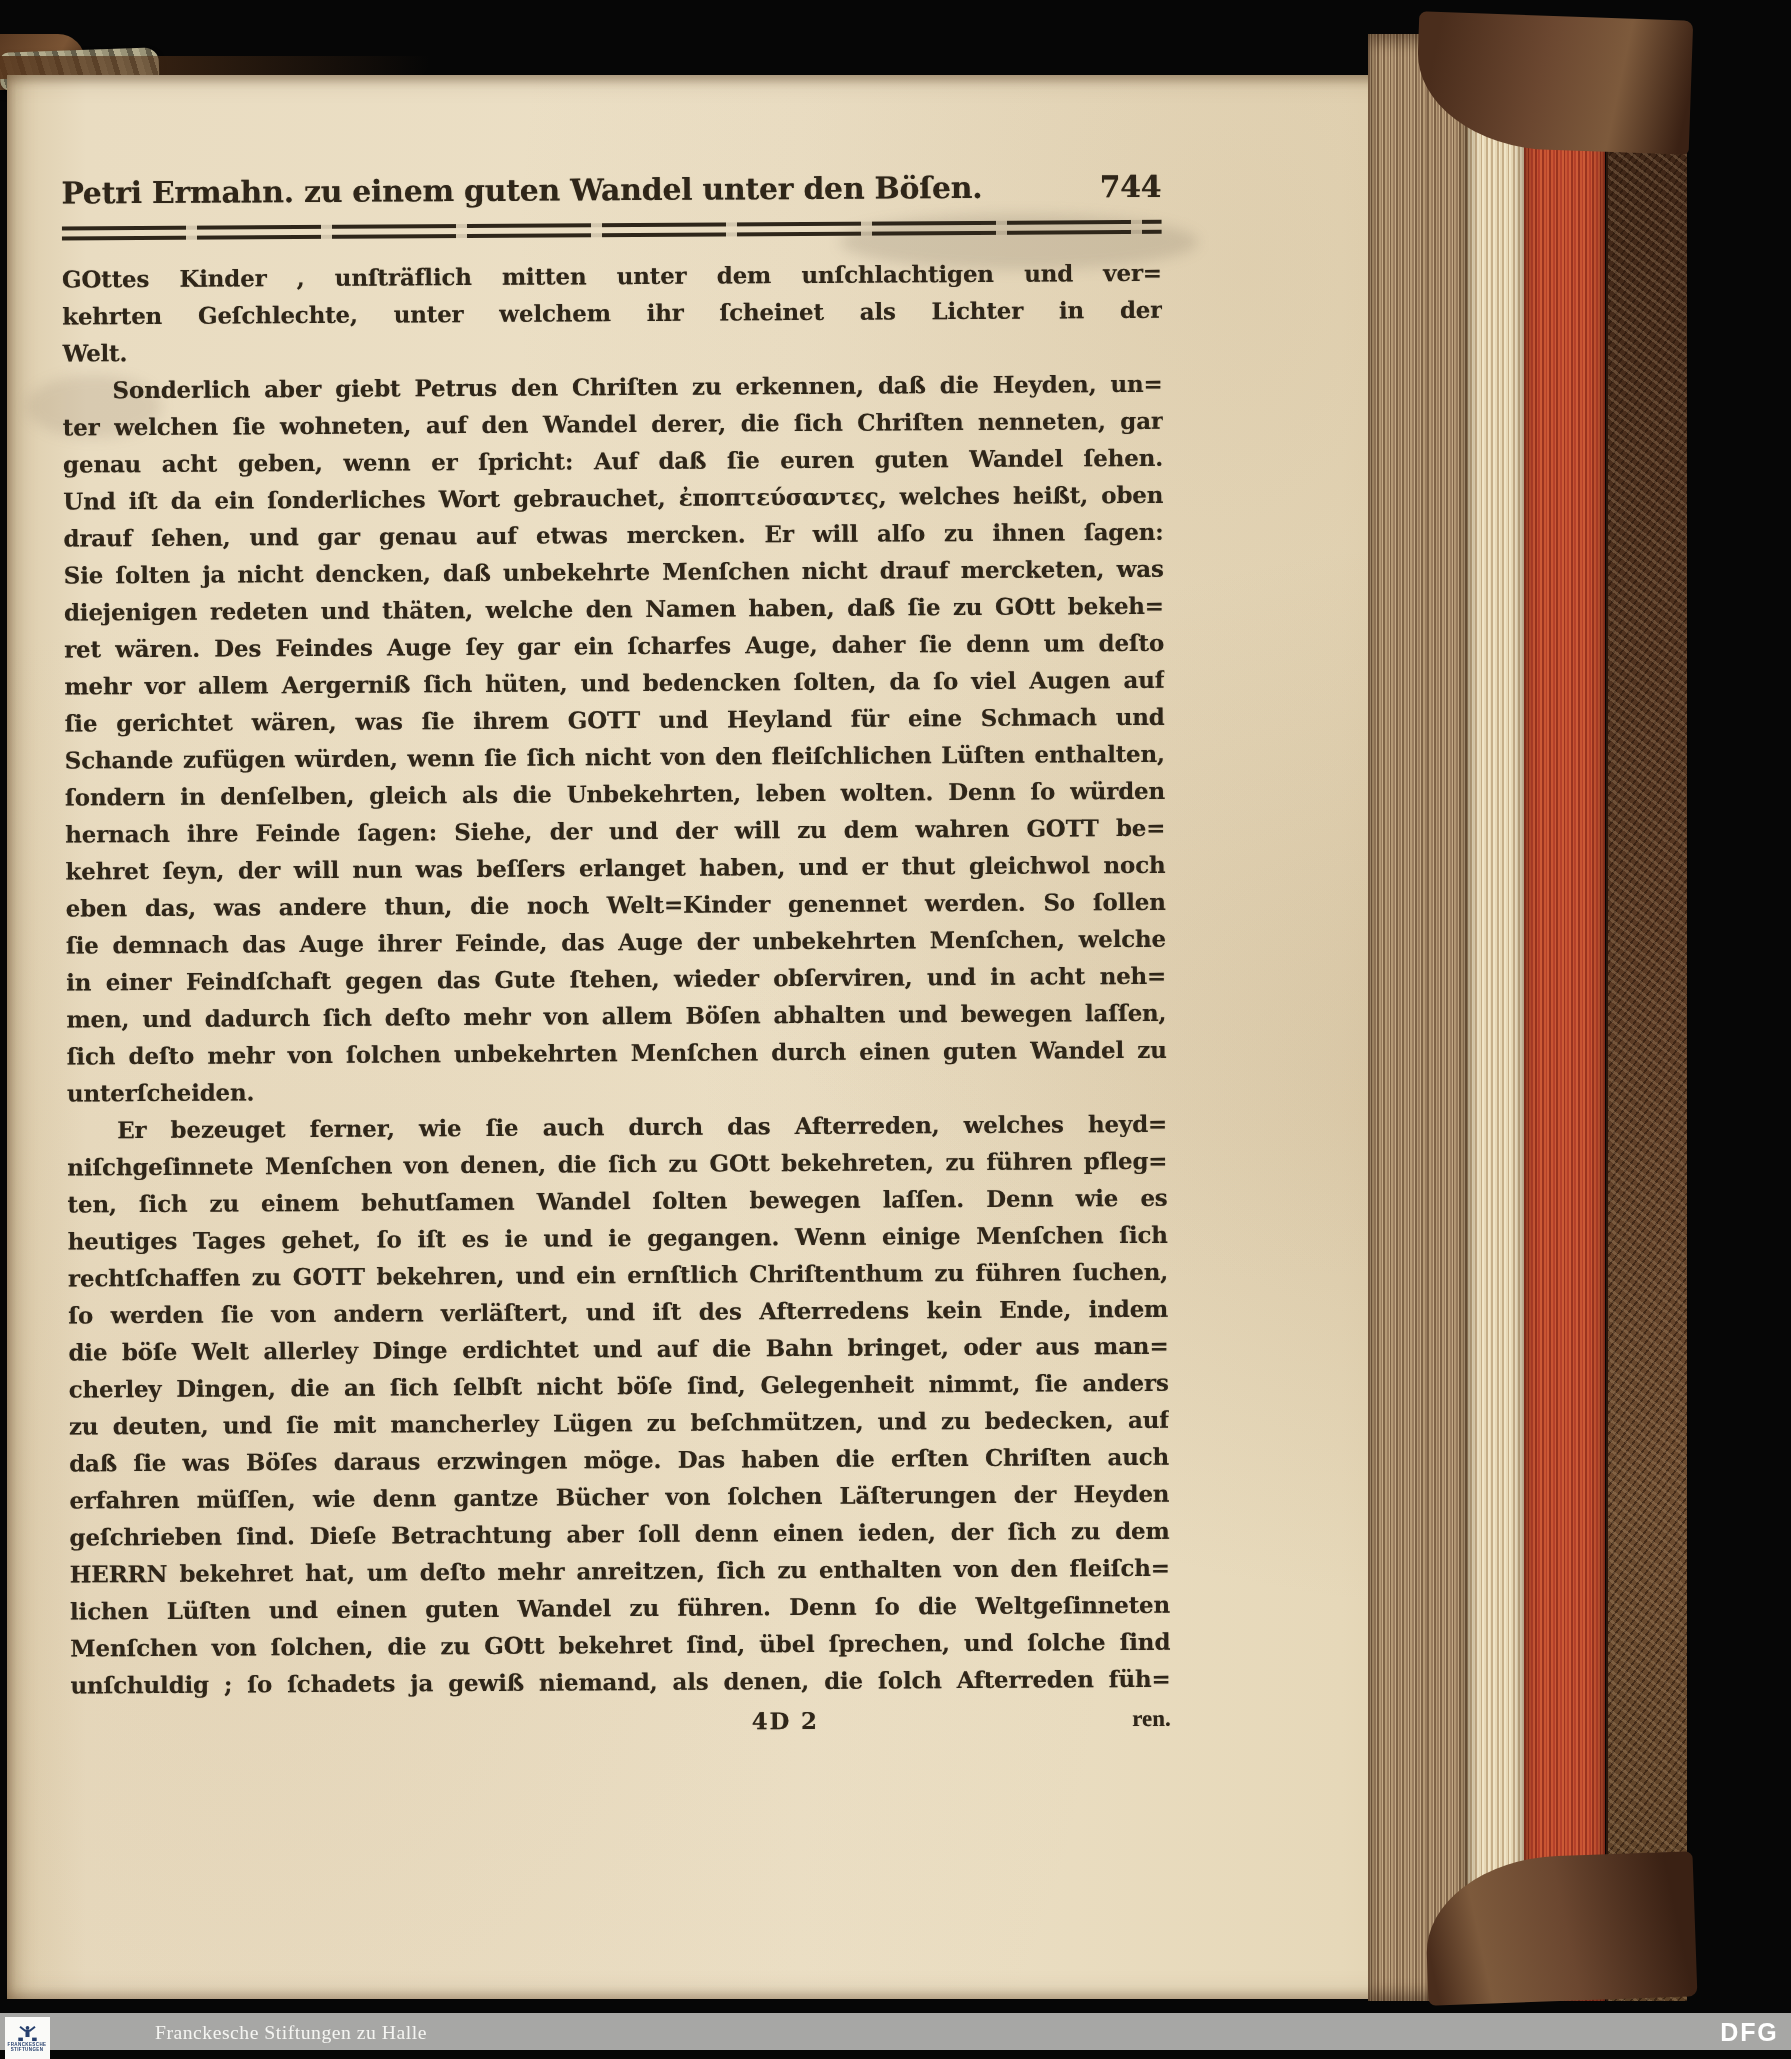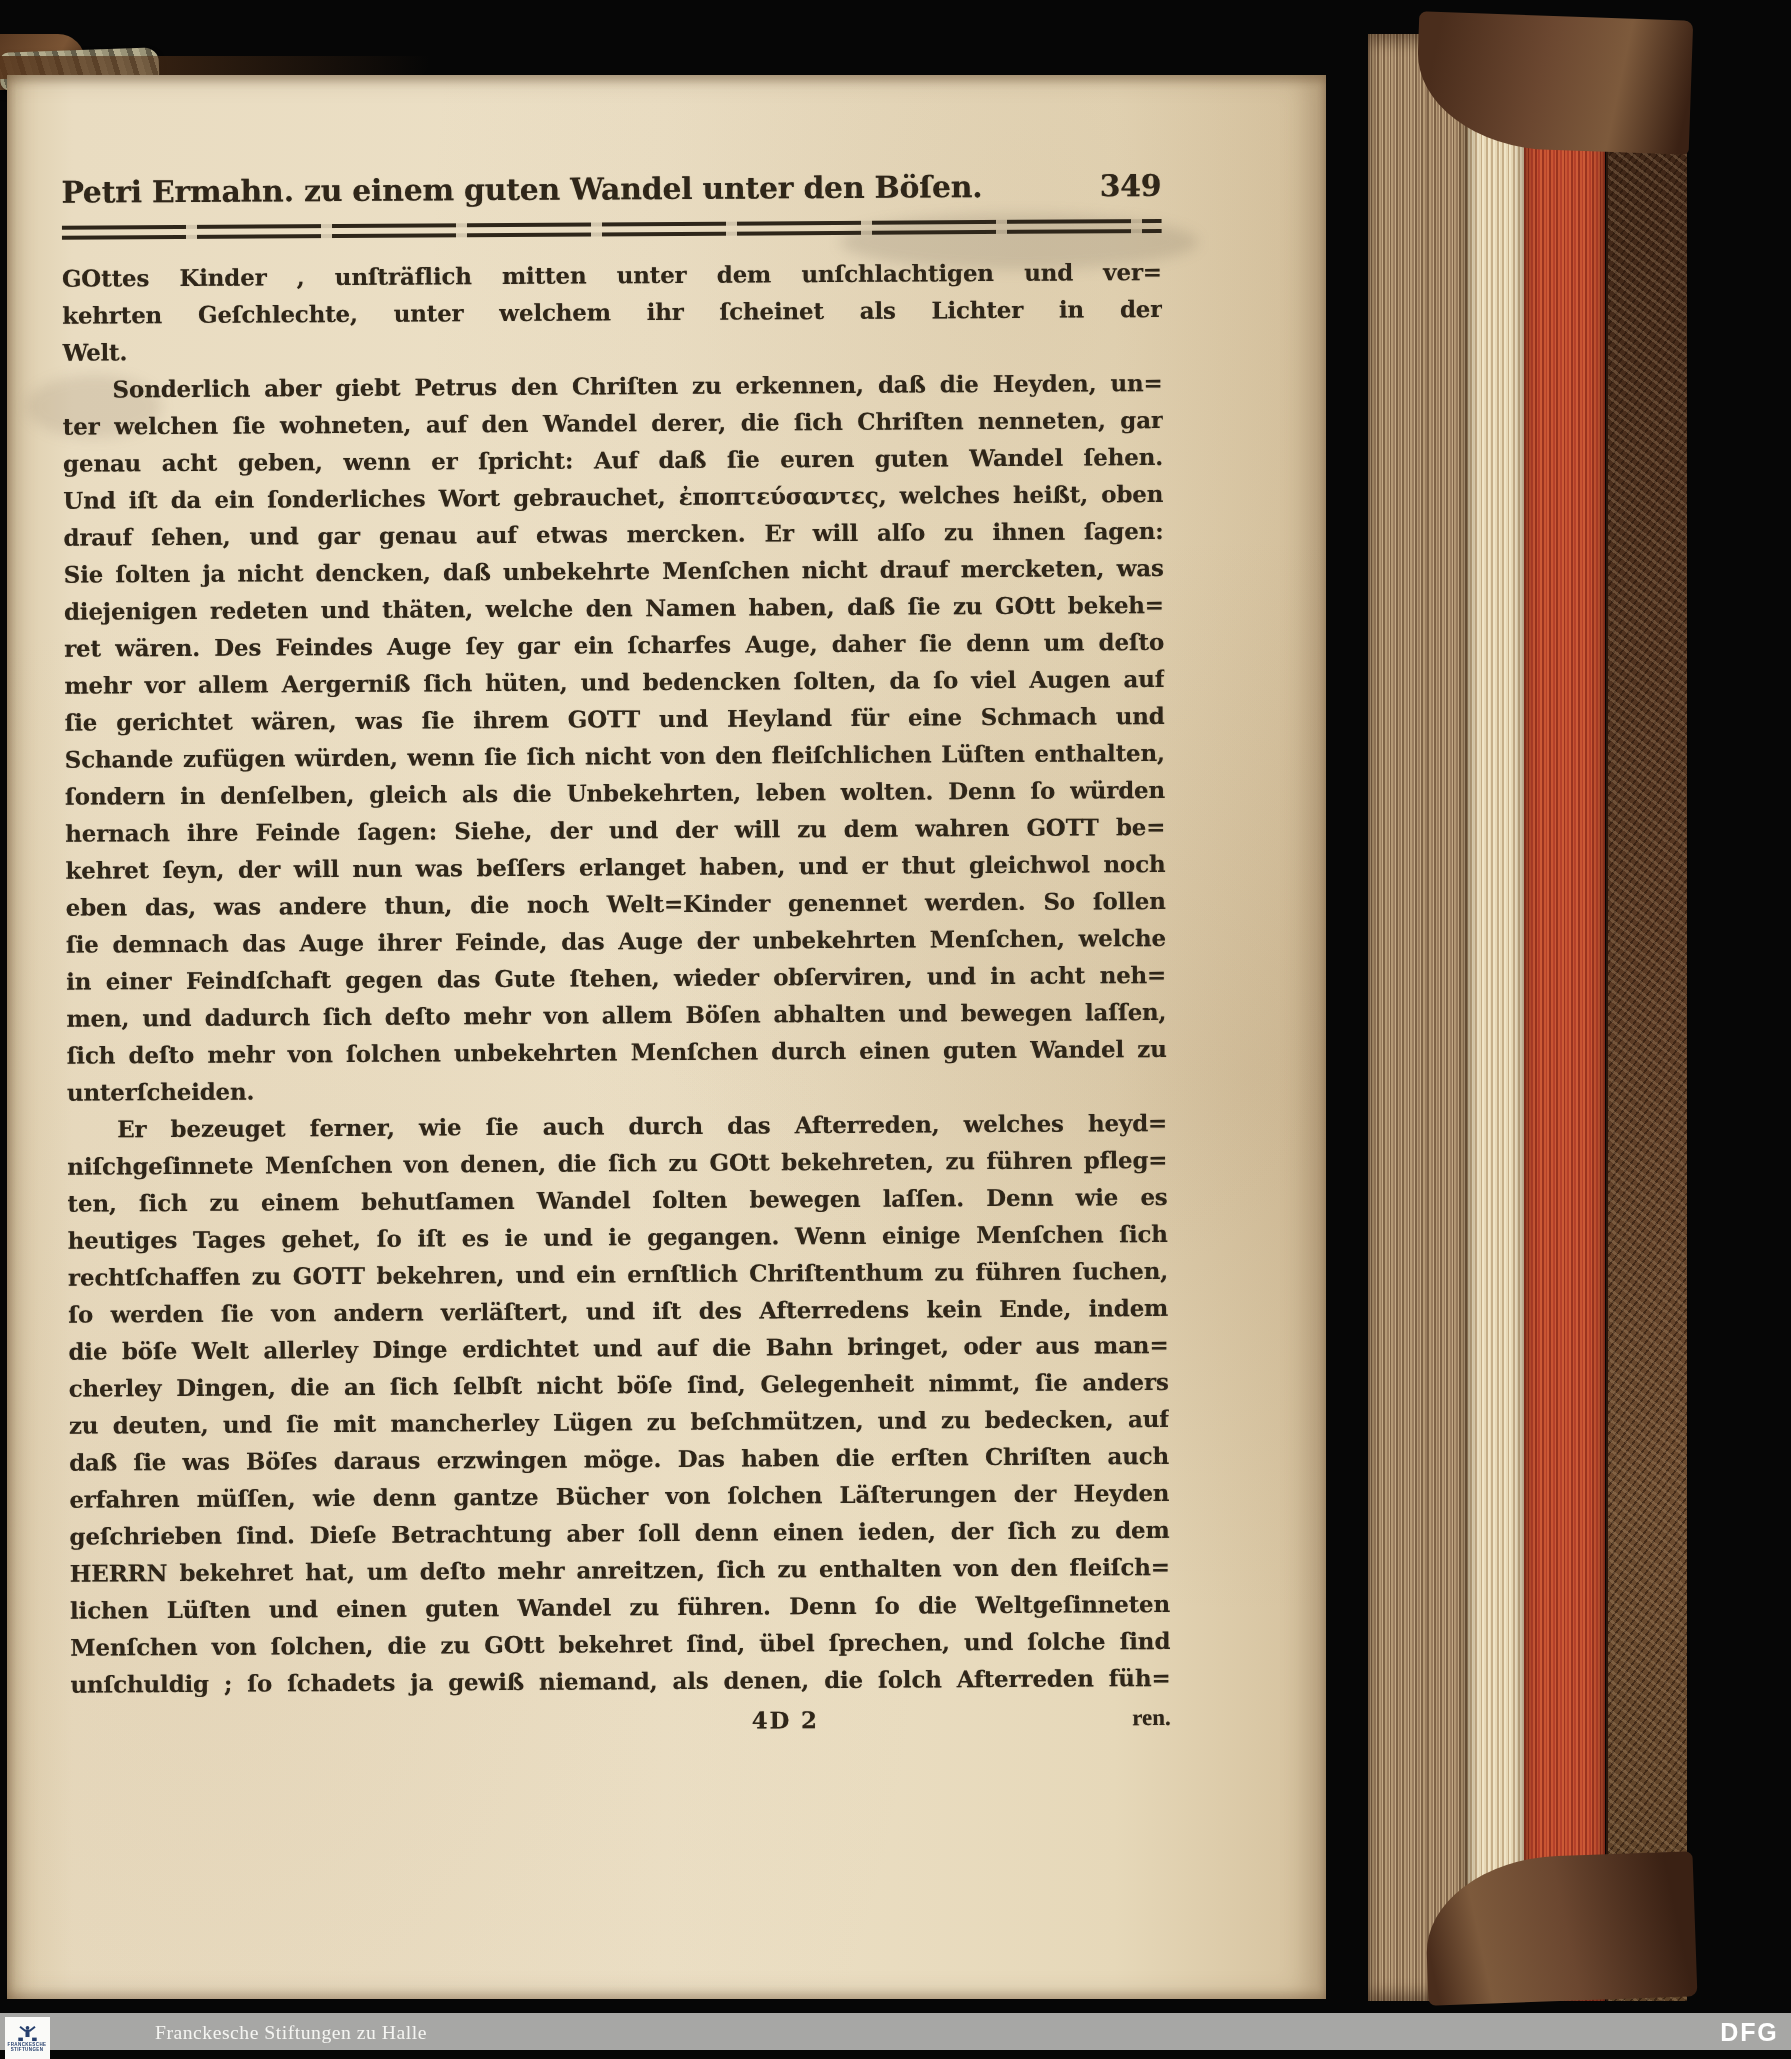--- a/index.html
+++ b/index.html
@@ -20,21 +20,21 @@
     border-radius: 9px 14.3px 12.5px 9px;
     transform: rotate(-2deg);
     box-shadow: 0 4.5px 6.3px rgba(0,0,0,.55);
   }
   .top-smudge {
     position:absolute; left:0; top:56px; width:430px; height:23px;
     background: linear-gradient(90deg, rgba(86,52,26,.9), rgba(86,52,26,0));
     border-radius: 0 0 19.7px 0;
   }
   .paper {
-    position:absolute; left:7.2px; top:75px; width:1319px; height:1924px;
+    position:absolute; left:7.2px; top:75px; width:1589px; height:1924px;
     background:
       radial-gradient(ellipse at 78% 10%, rgba(176,146,106,0.15), transparent 42%),
       radial-gradient(ellipse at 14% 78%, rgba(186,156,116,0.12), transparent 46%),
       radial-gradient(ellipse at 94% 52%, rgba(166,136,96,0.22), transparent 38%),
       linear-gradient(90deg, #dcccab 0%, #e9dcc1 5%, #ece0c6 50%, #e6d8b9 84%, #d4c09c 100%);
     box-shadow:
       inset -18px 0 27px rgba(95,65,35,0.28),
       inset 0 6.3px 9px rgba(70,42,18,0.28),
       inset 0 -5.4px 9px rgba(90,60,30,0.22),
       inset 23px 0 19.7px -14.3px rgba(110,80,45,0.35);
@@ -147,21 +147,21 @@
   <div class="endband"></div>
   <div class="top-smudge"></div>
 
   <div class="paper">
     <div class="stain stain1"></div>
     <div class="stain stain2"></div>
 
     <div class="content">
       <div class="pg-header">
         <span>Petri Ermahn. zu einem guten Wandel unter den Böſen.</span>
-        <span>349</span>
+        <span>744</span>
       </div>
       <div class="rule rule1"></div>
       <div class="rule rule2"></div>
 
       <div class="pg-body">
           <div class="line">GOttes Kinder , unſträflich mitten unter dem unſchlachtigen und ver=</div>
           <div class="line">kehrten Geſchlechte, unter welchem ihr ſcheinet als Lichter in der</div>
           <div class="line last">Welt.</div>
           <div class="line indent">Sonderlich aber giebt Petrus den Chriſten zu erkennen, daß die Heyden, un=</div>
           <div class="line">ter welchen ſie wohneten, auf den Wandel derer, die ſich Chriſten nenneten, gar</div>

